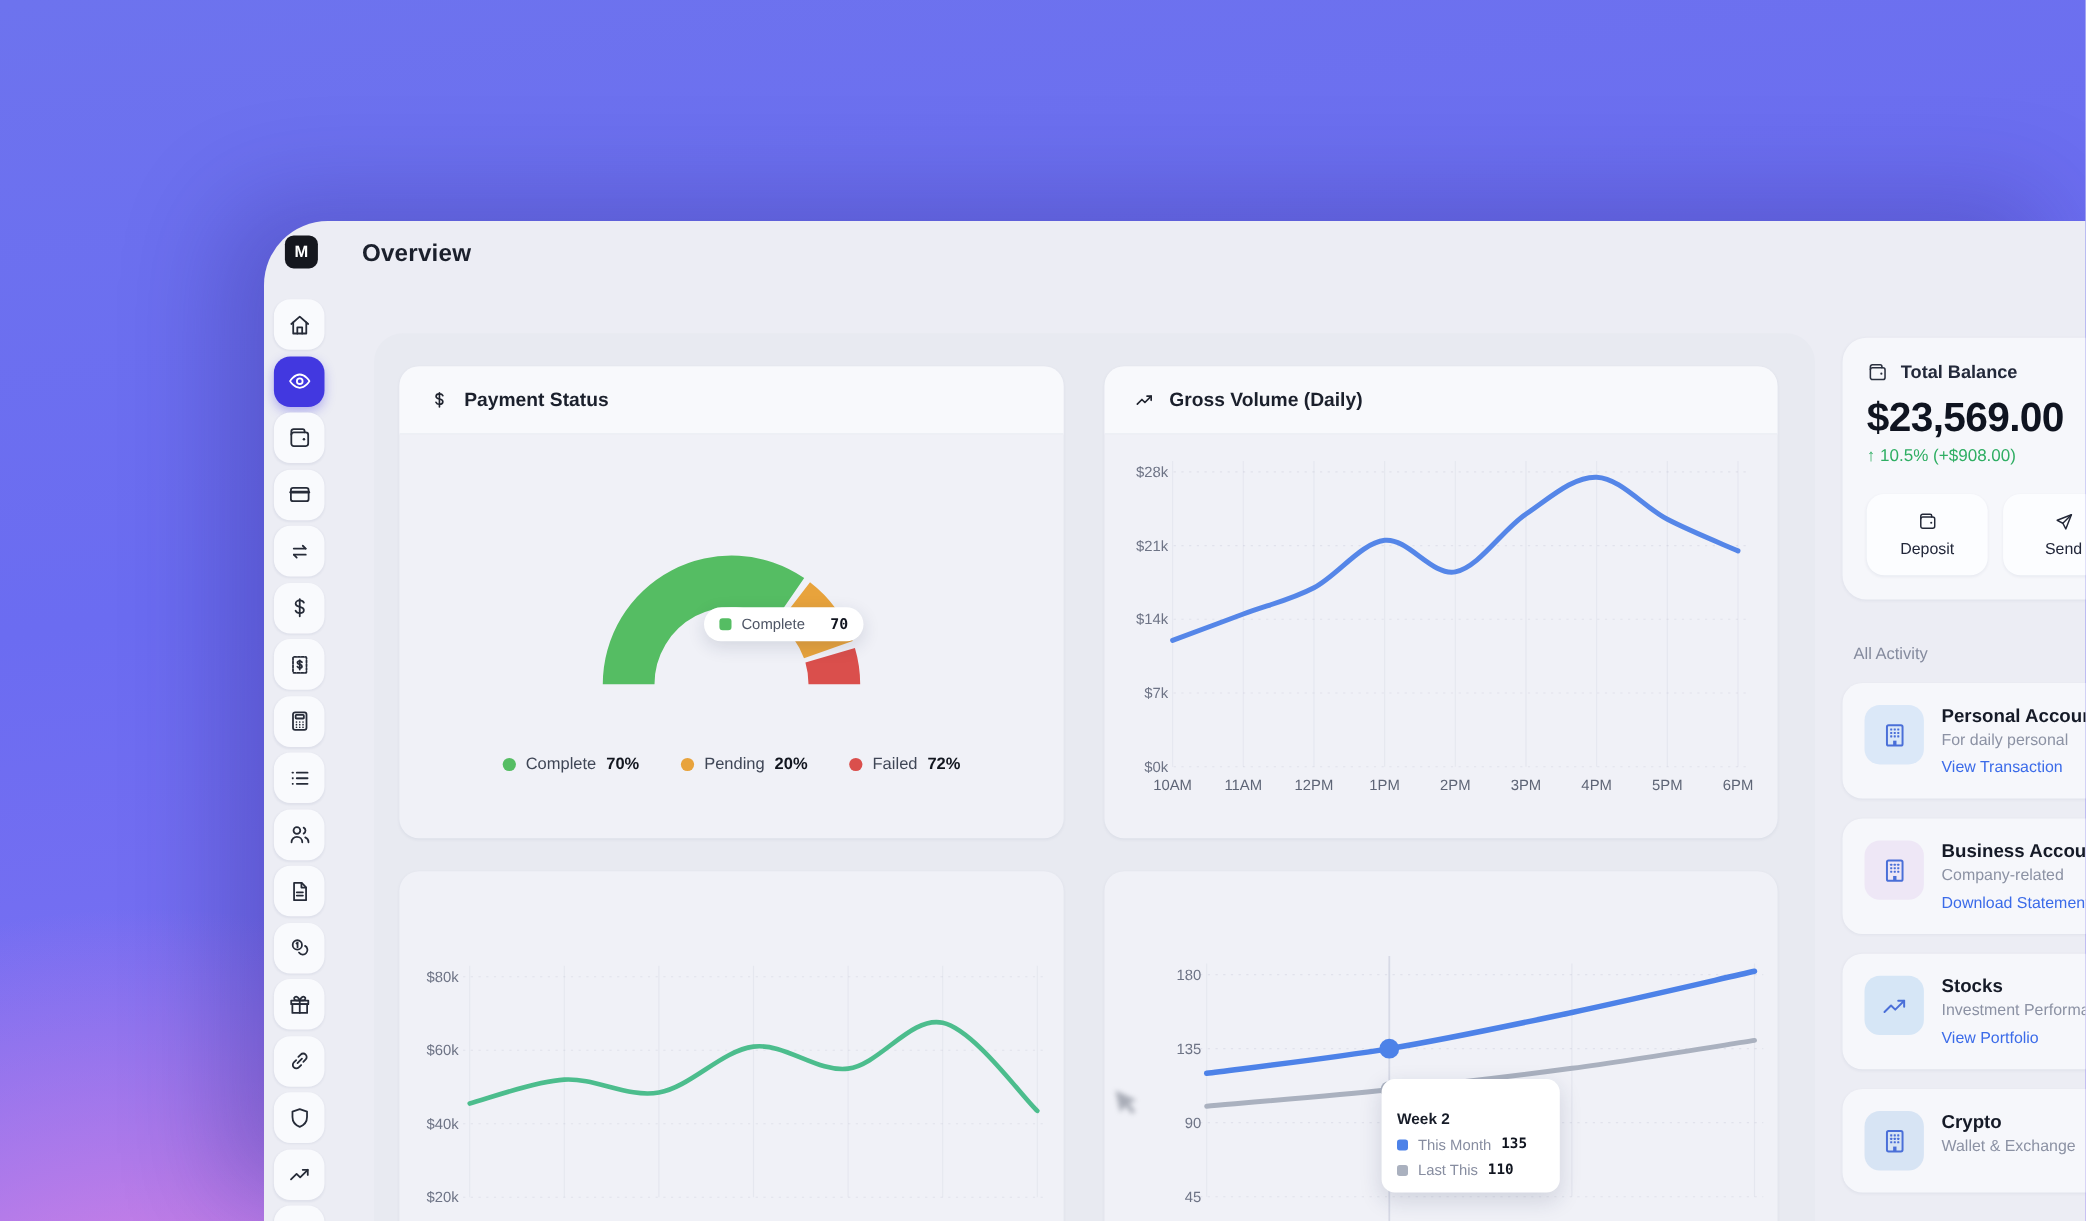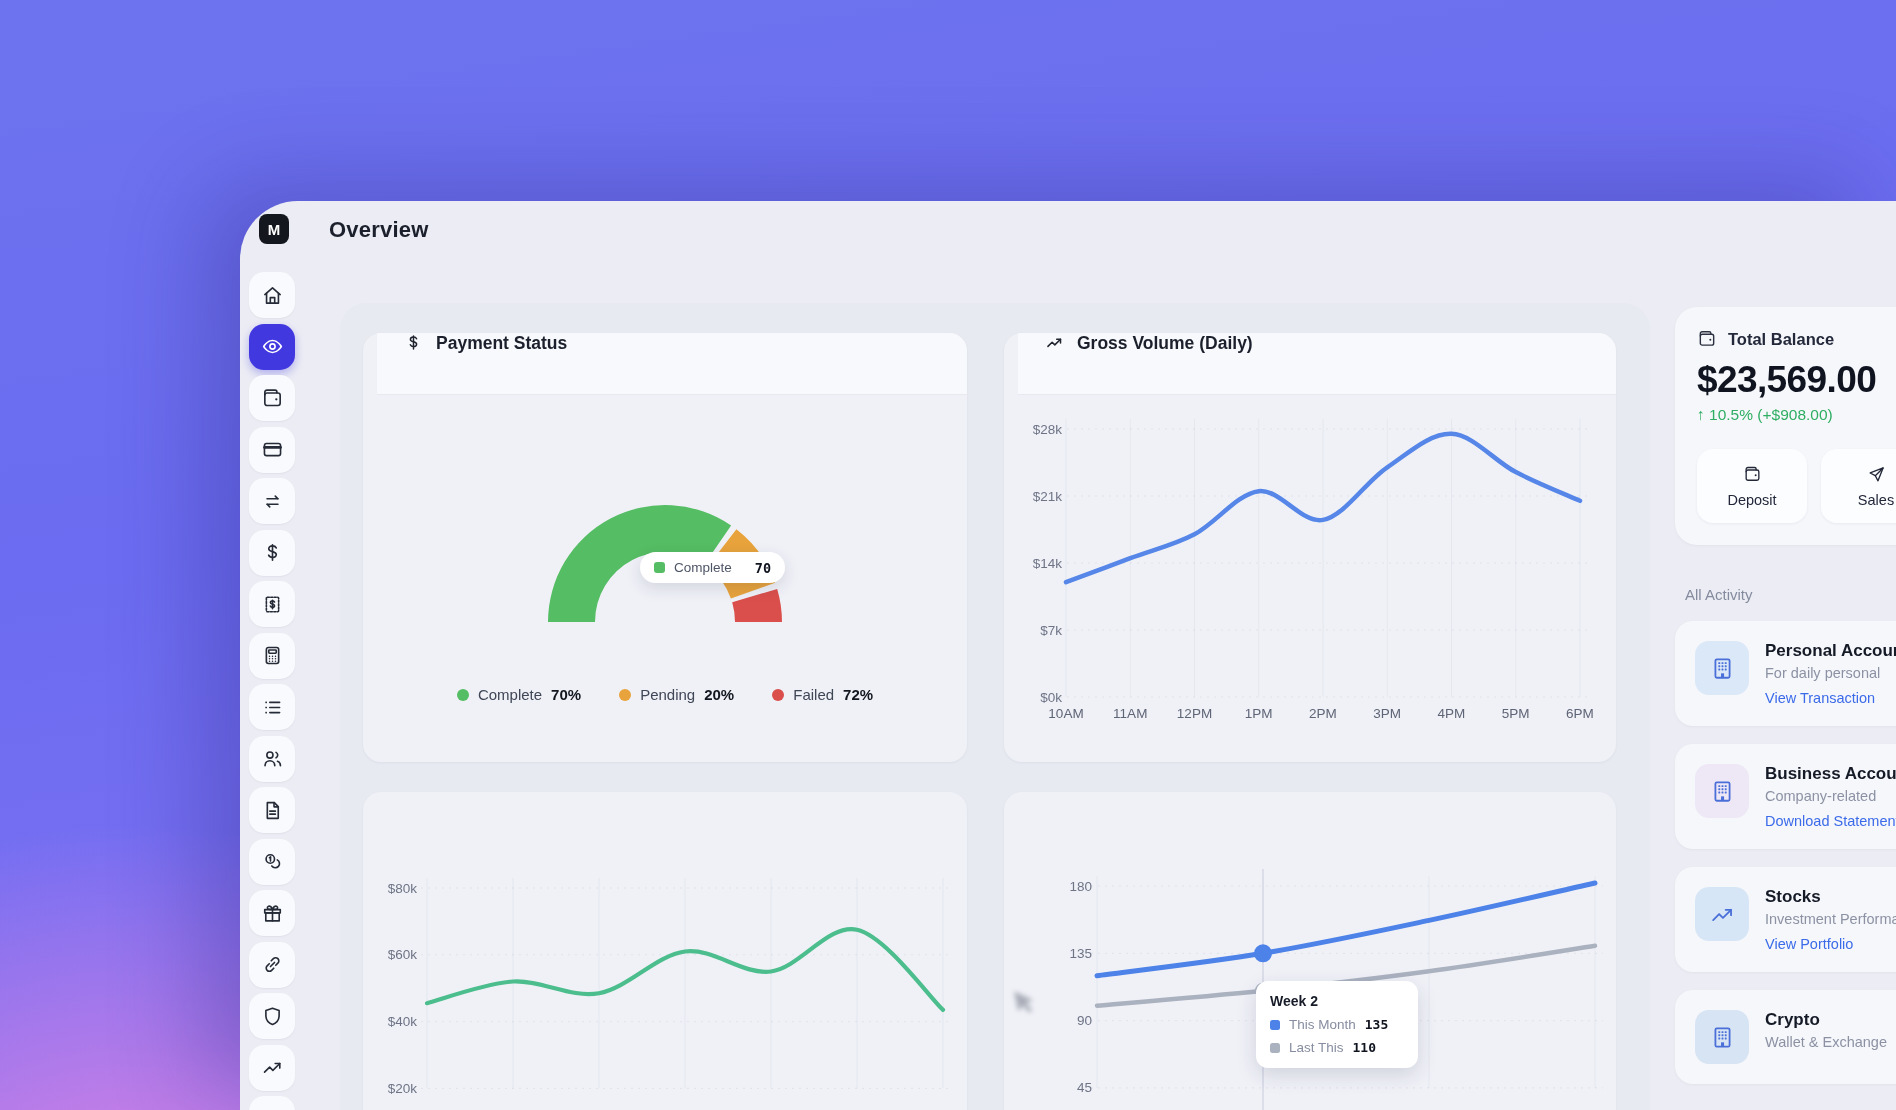--- a/index.html
+++ b/index.html
@@ -27,22 +27,22 @@
   .sidebar { position:absolute; left:9px; top:71px; width:46px; display:flex; flex-direction:column; gap:5.5px; }
   .side-btn { width:46px; height:46px; border-radius:15px; background:#f9fafd; color:#262b38;
     display:flex; align-items:center; justify-content:center; border:none; cursor:pointer;
     box-shadow:0 1px 2px rgba(25,35,80,.06); flex:none; }
   .side-btn.active { background:#4238e0; color:#ffffff; box-shadow:0 4px 10px rgba(66,56,224,.35); }
   
   .content { position:absolute; left:100px; top:102px; width:1310px; height:840px;
     background:#e8eaf1; border-radius:26px; }
   .card { position:absolute; background:#f0f1f7; border-radius:18px; overflow:hidden;
     box-shadow:0 1px 3px rgba(25,35,80,.05); }
-  .card-header { position:absolute; left:14px; right:0; top:0; height:62px; background:#f8f9fc;
-    border-bottom:1px solid #e7e9f1; display:flex; gap:13px; padding:0 27px; }
+  .card-header { position:absolute; left:0; right:0; top:0; height:62px; background:#f8f9fc;
+    border-bottom:1px solid #e7e9f1; display:flex; align-items:center; gap:13px; padding:0 27px; }
   .card-title { font-size:17.5px; font-weight:600; color:#1b202c; }
   .card-hicon { display:flex; color:#20242f; }
   .card-body { position:absolute; left:0; right:0; top:63px; bottom:0; }
   .card-body svg.chart { position:absolute; left:0; top:0; }
   .ylabel { font-size:13.5px; fill:#6e7486; }
   .xlabel { font-size:13.5px; fill:#5e6576; }
   
   .gauge-tip { position:absolute; left:277px; top:156px; height:31px; background:#ffffff;
     border-radius:16px; display:flex; align-items:center; gap:9px; padding:0 14px;
     box-shadow:0 5px 16px rgba(30,40,80,.14); }
@@ -52,21 +52,21 @@
     font-family:"DejaVu Sans Mono",monospace; margin-left:14px; }
   
   .gauge-legend { position:absolute; left:0; right:0; top:290px; display:flex;
     justify-content:center; gap:38px; align-items:center; }
   .lg-item { display:flex; align-items:center; gap:9px; font-size:15px; color:#3f4656; }
   .lg-dot { width:12px; height:12px; border-radius:50%; }
   .lg-val { font-weight:700; color:#12161f; }
   
   .cust-tip { position:absolute; left:252px; top:126px; width:162px; background:#ffffff;
     border-radius:12px; padding:12px 14px 13px; box-shadow:0 7px 20px rgba(30,40,80,.15); }
-  .ct-title { font-size:14px; font-weight:700; color:#171c28; }
+  .ct-title { font-size:14px; font-weight:700; color:#171c28;margin-top:16px; }
   .ct-row { display:flex; align-items:center; gap:9px; font-size:13.5px; color:#878da0; margin-top:8px; }
   .ct-sq { width:10px; height:10px; border-radius:2.5px; flex:none; }
   .ct-val { font-weight:700; color:#10141f; font-family:"DejaVu Sans Mono",monospace; font-size:13px; }
   
   .cursor-smudge { position:absolute; left:768px; top:784px; width:56px; height:40px;
     filter:blur(2.5px); opacity:.55; color:#707684; }
   
   .right-panel { position:absolute; left:1435px; top:106px; width:336px; }
   .balance-card { background:#f6f7fb; border-radius:22px; padding:22px;
     box-shadow:0 1px 3px rgba(25,35,80,.05); }
@@ -445,21 +445,21 @@
             </span>
             <span>Deposit</span>
           </button>
           <button class="action-btn">
             <span class="aicon">
               <svg viewBox="0 0 24 24" width="19" height="19" fill="none" stroke="currentColor" stroke-width="1.7" stroke-linecap="round" stroke-linejoin="round">
                 <path d="M20.3 3.7 10.5 13.5"></path>
                 <path d="M20.3 3.7 13.9 20l-3.4-6.5L4 10.1z"></path>
               </svg>
             </span>
-            <span>Sales</span>
+            <span>Send</span>
           </button>
         </div>
     </div>
     <div class="activity-heading">All Activity</div>
     <div id="activity-list">
         <div class="activity-card">
           <div class="tile" style="background:#dbe8f8;color:#4a6fd8">
             <span style="display:flex">
               <svg viewBox="0 0 24 24" width="27" height="27" fill="none" stroke="currentColor" stroke-width="1.6" stroke-linecap="round" stroke-linejoin="round">
                 <rect x="5.7" y="3.8" width="12.6" height="16.4" rx="1.3"></rect>

